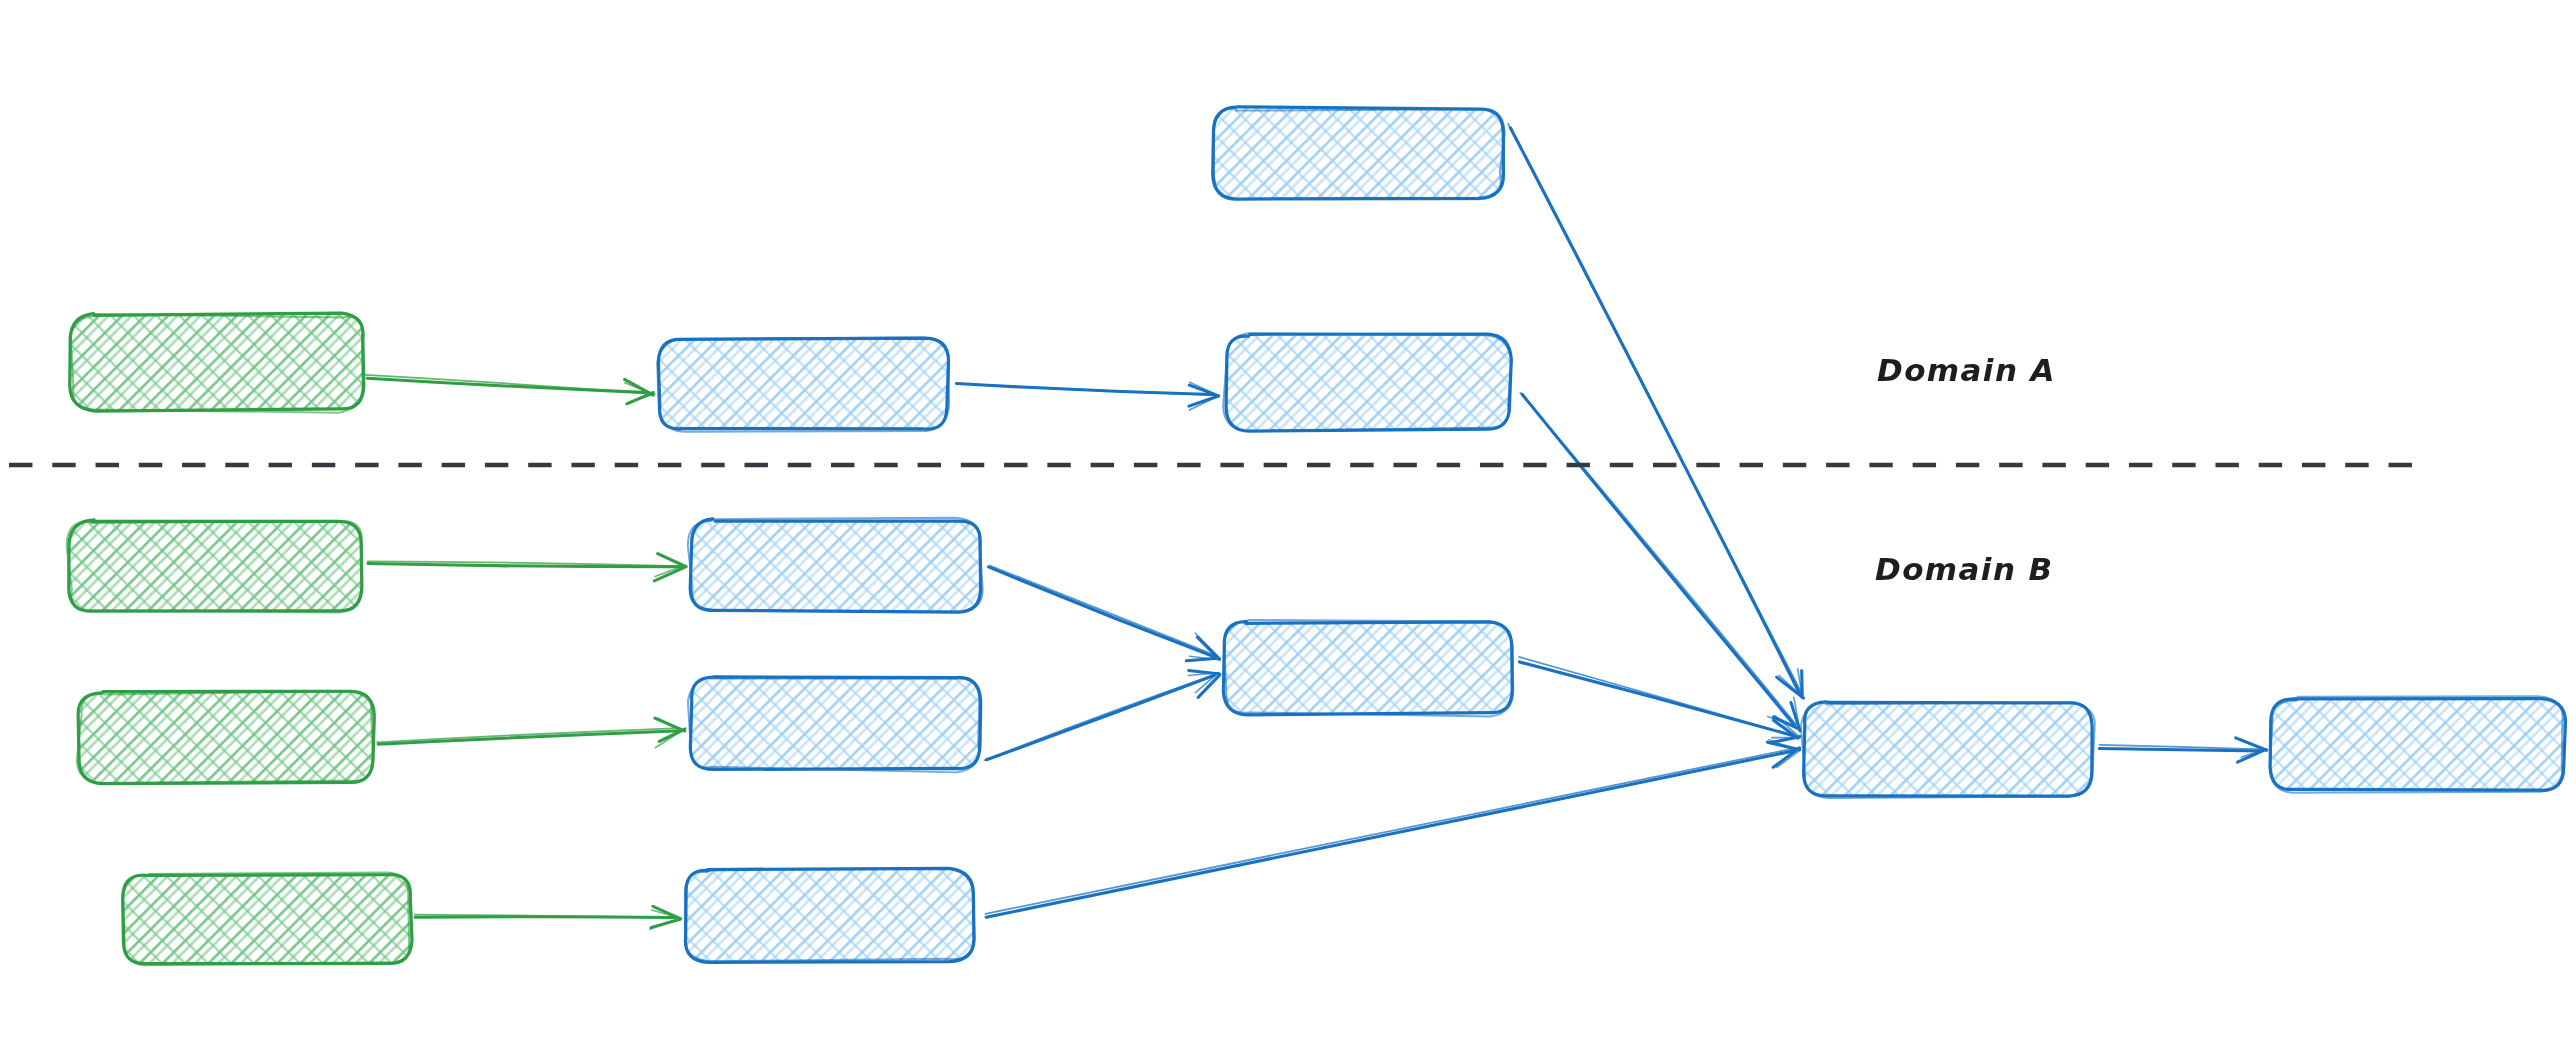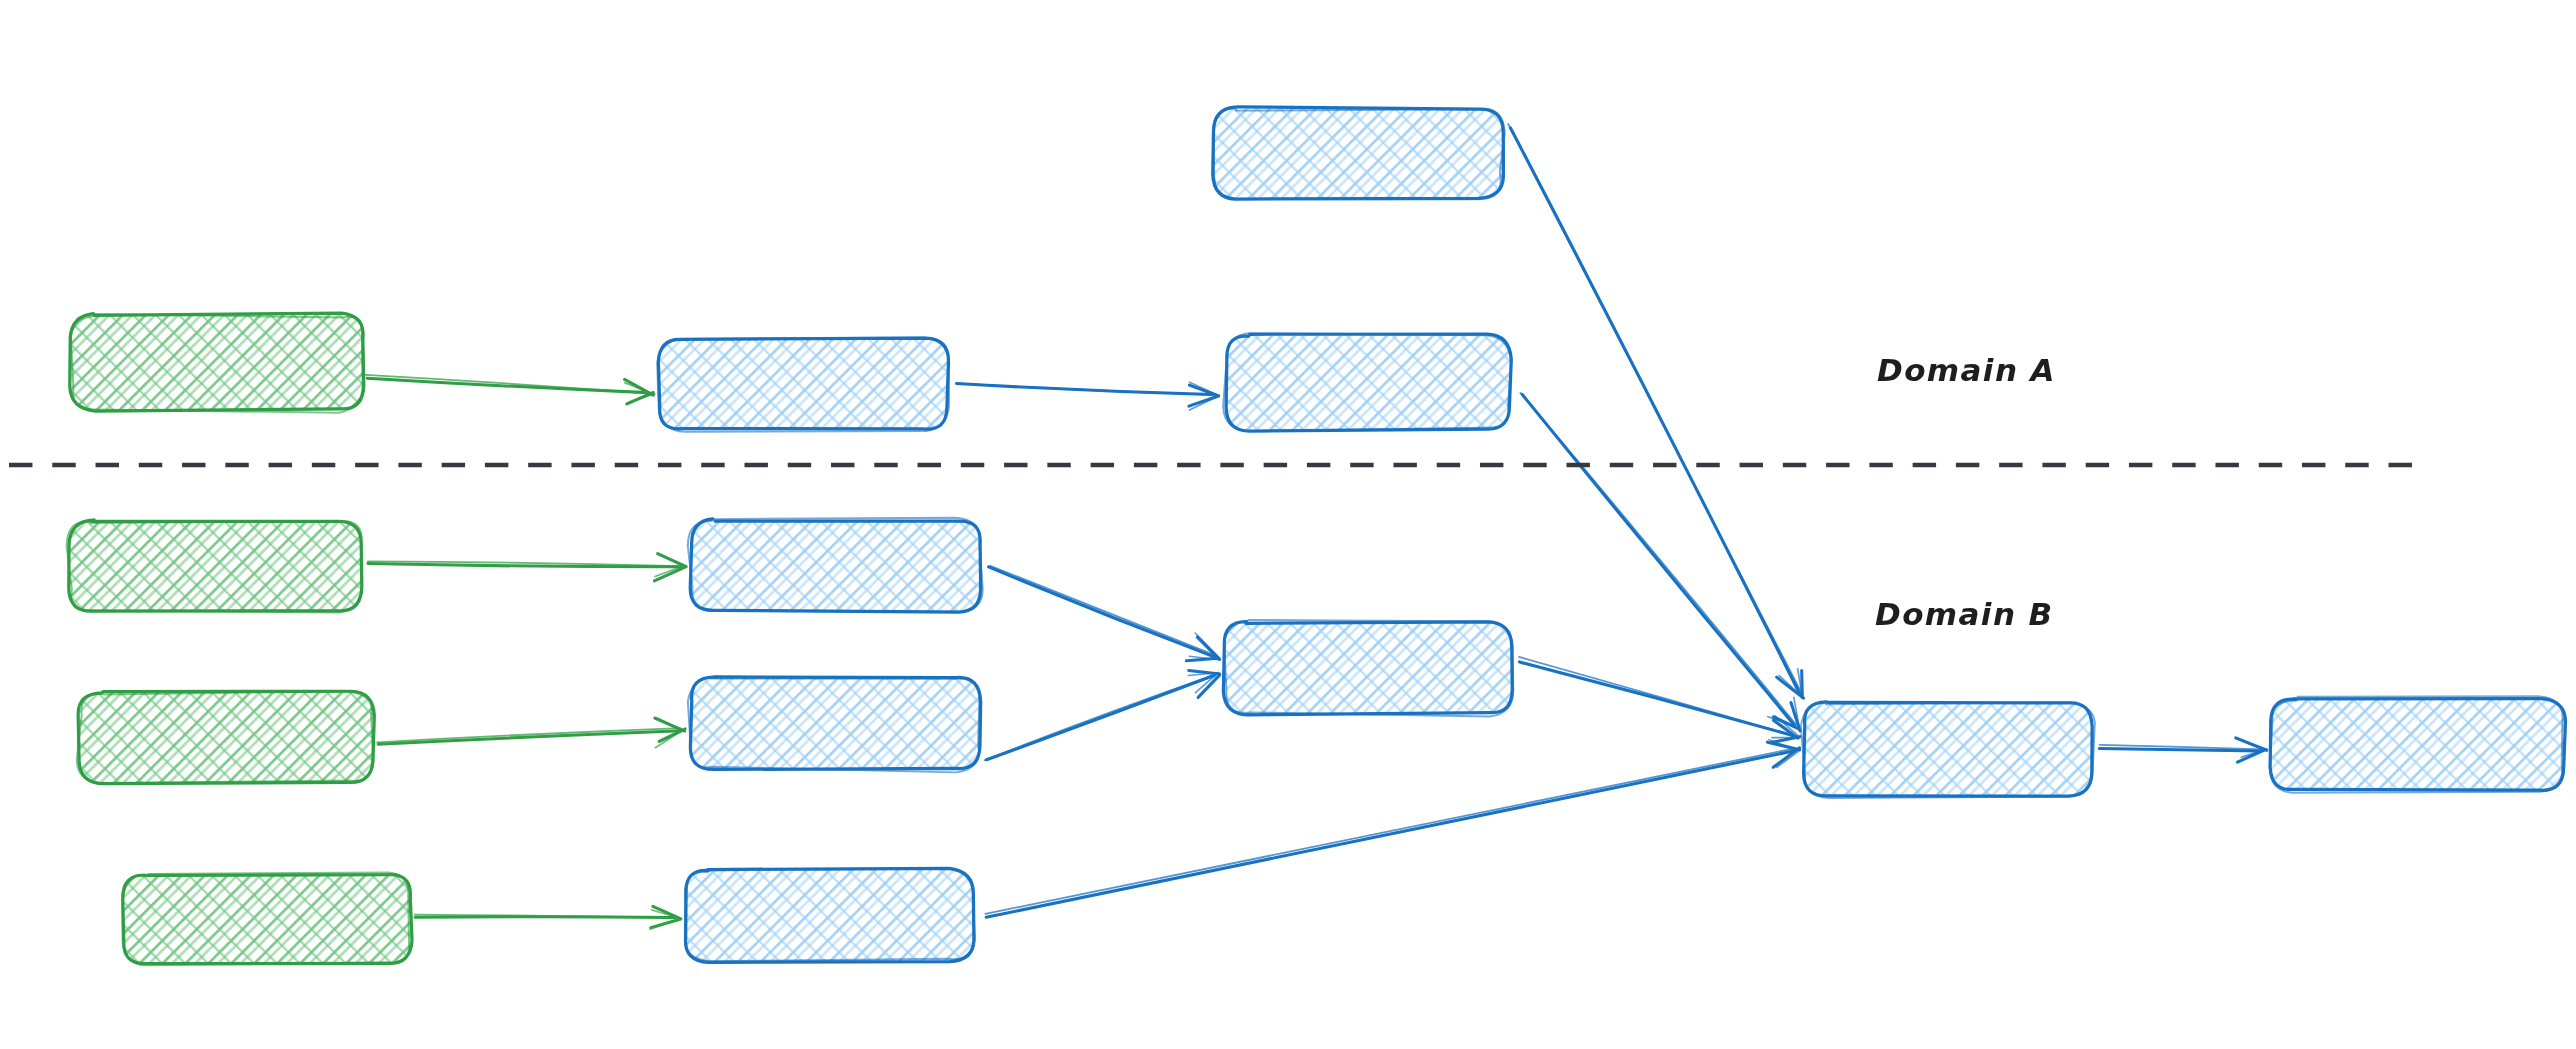--- a/index.html
+++ b/index.html
@@ -293,21 +293,21 @@
       </g>
     <g id="layer-divider">
         <g>
           <line x1="10" y1="516" x2="2682" y2="516" stroke="#343a40" stroke-width="5" stroke-dasharray="26 22" stroke-linecap="butt"></line>
         </g>
       </g>
   </svg>
 
   <div id="label-layer">
       <div class="domain-label" style="left: 1877px; top: 352px;">Domain A</div>
-      <div class="domain-label" style="left: 1875px; top: 551px; margin-top: 45px;">Domain B</div>
+      <div class="domain-label" style="left: 1875px; top: 551px;">Domain B</div>
     </div>
   <div id="hit-layer">
       <div class="node-hit" style="left: 71px; top: 315px; width: 293px; height: 96px; border-radius: 23.4px;"></div>
       <div class="node-hit" style="left: 659px; top: 339px; width: 289px; height: 91px; border-radius: 23.4px;"></div>
       <div class="node-hit" style="left: 1226px; top: 335px; width: 285px; height: 95px; border-radius: 23.4px;"></div>
       <div class="node-hit" style="left: 1212px; top: 108px; width: 290px; height: 90px; border-radius: 23.4px;"></div>
       <div class="node-hit" style="left: 69px; top: 521px; width: 293px; height: 90px; border-radius: 23.4px;"></div>
       <div class="node-hit" style="left: 79px; top: 692px; width: 295px; height: 90px; border-radius: 23.4px;"></div>
       <div class="node-hit" style="left: 123px; top: 874px; width: 288px; height: 90px; border-radius: 23.4px;"></div>
       <div class="node-hit" style="left: 690px; top: 520px; width: 290px; height: 91px; border-radius: 23.4px;"></div>

